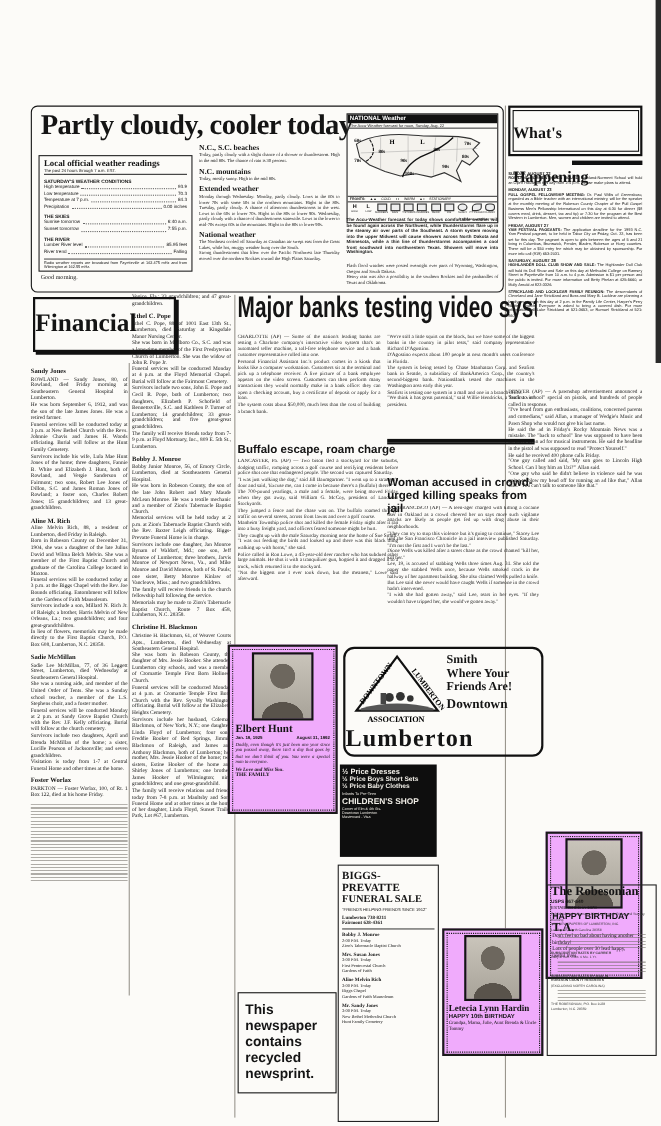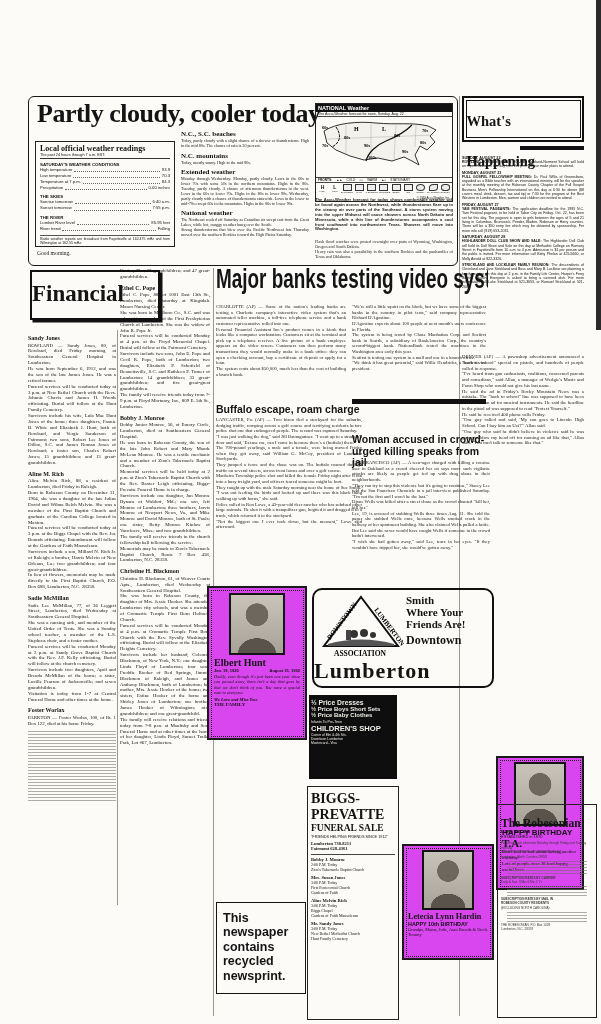--- a/index.html
+++ b/index.html
@@ -4,21 +4,21 @@
 <style>
   html,body{margin:0;padding:0;background:#e8e6e1}
   #page{position:relative;width:601px;height:1024px;background:#fcfbf8;overflow:hidden;
         font-family:"Liberation Serif",serif;color:#141414}
   .abs{position:absolute}
   .sans{font-family:"Liberation Sans",sans-serif}
   .serif{font-family:"Liberation Serif",serif}
   .bt{font-size:4.7px;line-height:1.2;text-align:justify;white-space:pre-line;color:#1b1b1b}
   .hairline{background:#9a968e}
   .box{border:1.6px solid #161616}
-  .orn{border:2px solid #1a1a1a;position:relative;background:#d946ef}
+  .orn{border:2px solid #1a1a1a;position:relative;background:#f0abfc}
   .orn::after{content:"";position:absolute;inset:1.5px;border:1px dotted #1a1a1a;pointer-events:none}
   .photo{position:relative;margin:0 auto;border:2.5px solid #141414;
     background:
       radial-gradient(circle at 50% 34%, #6d675e 0 24%, rgba(0,0,0,0) 25%),
       radial-gradient(ellipse 60% 42% at 50% 100%, #59534b 0 60%, rgba(0,0,0,0) 61%),
       linear-gradient(#c9c4ba,#a8a399)}
   .lrow{display:flex;align-items:flex-end;font-size:4.2px;line-height:1.45}
   .lrow .dots{flex:1;border-bottom:1px dotted #6a6a6a;margin:0 2px 1px 2px}
   .lhead{font-weight:bold;font-size:4.4px;margin-top:3px}
   .wxh{font-weight:bold;font-size:7px;margin:3px 0 1px}
@@ -358,21 +358,21 @@
     <div style="font-weight:bold;font-size:6px">½ Price Boys Short Sets</div>
     <div style="font-weight:bold;font-size:6px">½ Price Baby Clothes</div>
     <div style="font-size:3.6px;margin-top:2px">Infants To Pre-Teen</div>
     <div style="font-weight:bold;font-size:7.6px">CHILDREN'S SHOP</div>
     <div style="font-size:3.3px">Corner of Elm &amp; 4th Sts.</div>
     <div style="font-size:3.3px">Downtown Lumberton</div>
     <div style="font-size:3.3px">Mastercard - Visa</div>
   </div>
 
   <div class="abs serif ctr" style="left:307px;top:786px;width:92px;height:234px;border:1.5px solid #222;padding:4px 3px;box-sizing:border-box;overflow:hidden">
-    <div style="font-weight:bold;font-size:14px">BIGGS-PREVATTE</div>
+    <div style="font-weight:bold;font-size:10px">BIGGS-PREVATTE</div>
     <div style="font-weight:bold;font-size:9.5px">FUNERAL SALE</div>
     <div class="sans" style="font-size:3.8px;margin:2px 0">"FRIENDS HELPING FRIENDS SINCE 1912"</div>
     <div style="font-weight:bold;font-size:4.5px">Lumberton 738-8211</div>
     <div style="font-weight:bold;font-size:4.5px;margin-bottom:3px">Fairmont 628-4361</div>
     <div style="border-top:1px solid #444;padding-top:2px">
       <div style="margin-bottom:3px">
         <div style="font-weight:bold;font-size:4.6px">Bobby J. Monroe</div>
         <div style="font-size:4px">2:00 P.M. Today</div>
         <div style="font-size:4px;white-space:pre-line">Zion's Tabernacle Baptist Church</div>
       </div>
@@ -409,21 +409,21 @@
     <div class="sans" style="font-weight:bold;font-size:8px;margin-top:2px">HAPPY BIRTHDAY</div>
     <div class="serif" style="font-weight:bold;font-size:11px">T.A.</div>
     <div class="serif" style="font-size:4.8px;line-height:1.25">Don't feel so bad about having another birthday!</div>
     <div class="serif" style="font-size:4.8px;line-height:1.25">Lots of people over 30 lead happy, useful lives.</div>
   </div>
 
   <div class="abs box sans ctr" style="left:216px;top:902px;width:90px;height:92px;padding:8px 6px;box-sizing:border-box">
     <div style="font-weight:bold;font-size:12.5px;line-height:1.15">This newspaper contains recycled newsprint.</div>
   </div>
 
-  <div class="abs ctr" style="left:497px;top:804px;width:100px;height:214px;border:1.5px solid #222;padding:12px 3px;box-sizing:border-box;overflow:hidden">
+  <div class="abs ctr" style="left:497px;top:804px;width:100px;height:156px;border:1.5px solid #222;padding:0 3px;box-sizing:border-box;overflow:hidden">
     <div class="serif" style="font-weight:bold;font-size:11.5px">The Robesonian</div>
     <div class="sans" style="font-size:4.4px;font-weight:bold">USPS 467-640</div>
     <div class="sans" style="font-size:4px;margin-bottom:2px">ESTABLISHED in 1870</div>
     <div class="sans" style="font-size:3.1px;color:#3c3c3c;line-height:1.5">
       <div>Published each afternoon Monday through Friday and Sunday morning</div>
       <div>VAN NEWSPAPERS OF LUMBERTON, INC.</div>
       <div>Lumberton, North Carolina 28358</div>
       <div class="ph-lines" style="height:14px;margin:1px 6px"></div>
       <div style="font-weight:bold">SUBSCRIPTION RATES BY CARRIER</div>
       <div>Daily &amp; Sun.  3 Mo.  6 Mo.  1 Yr.</div>

